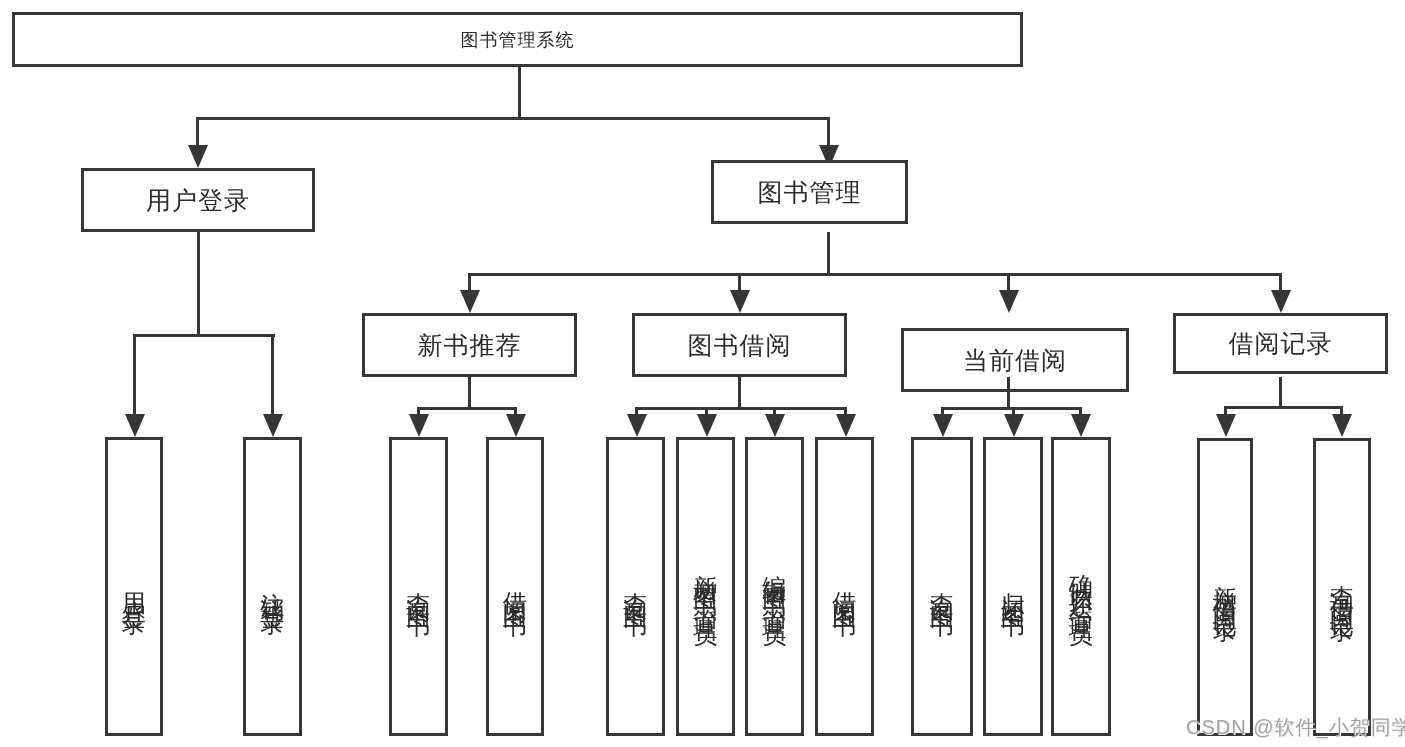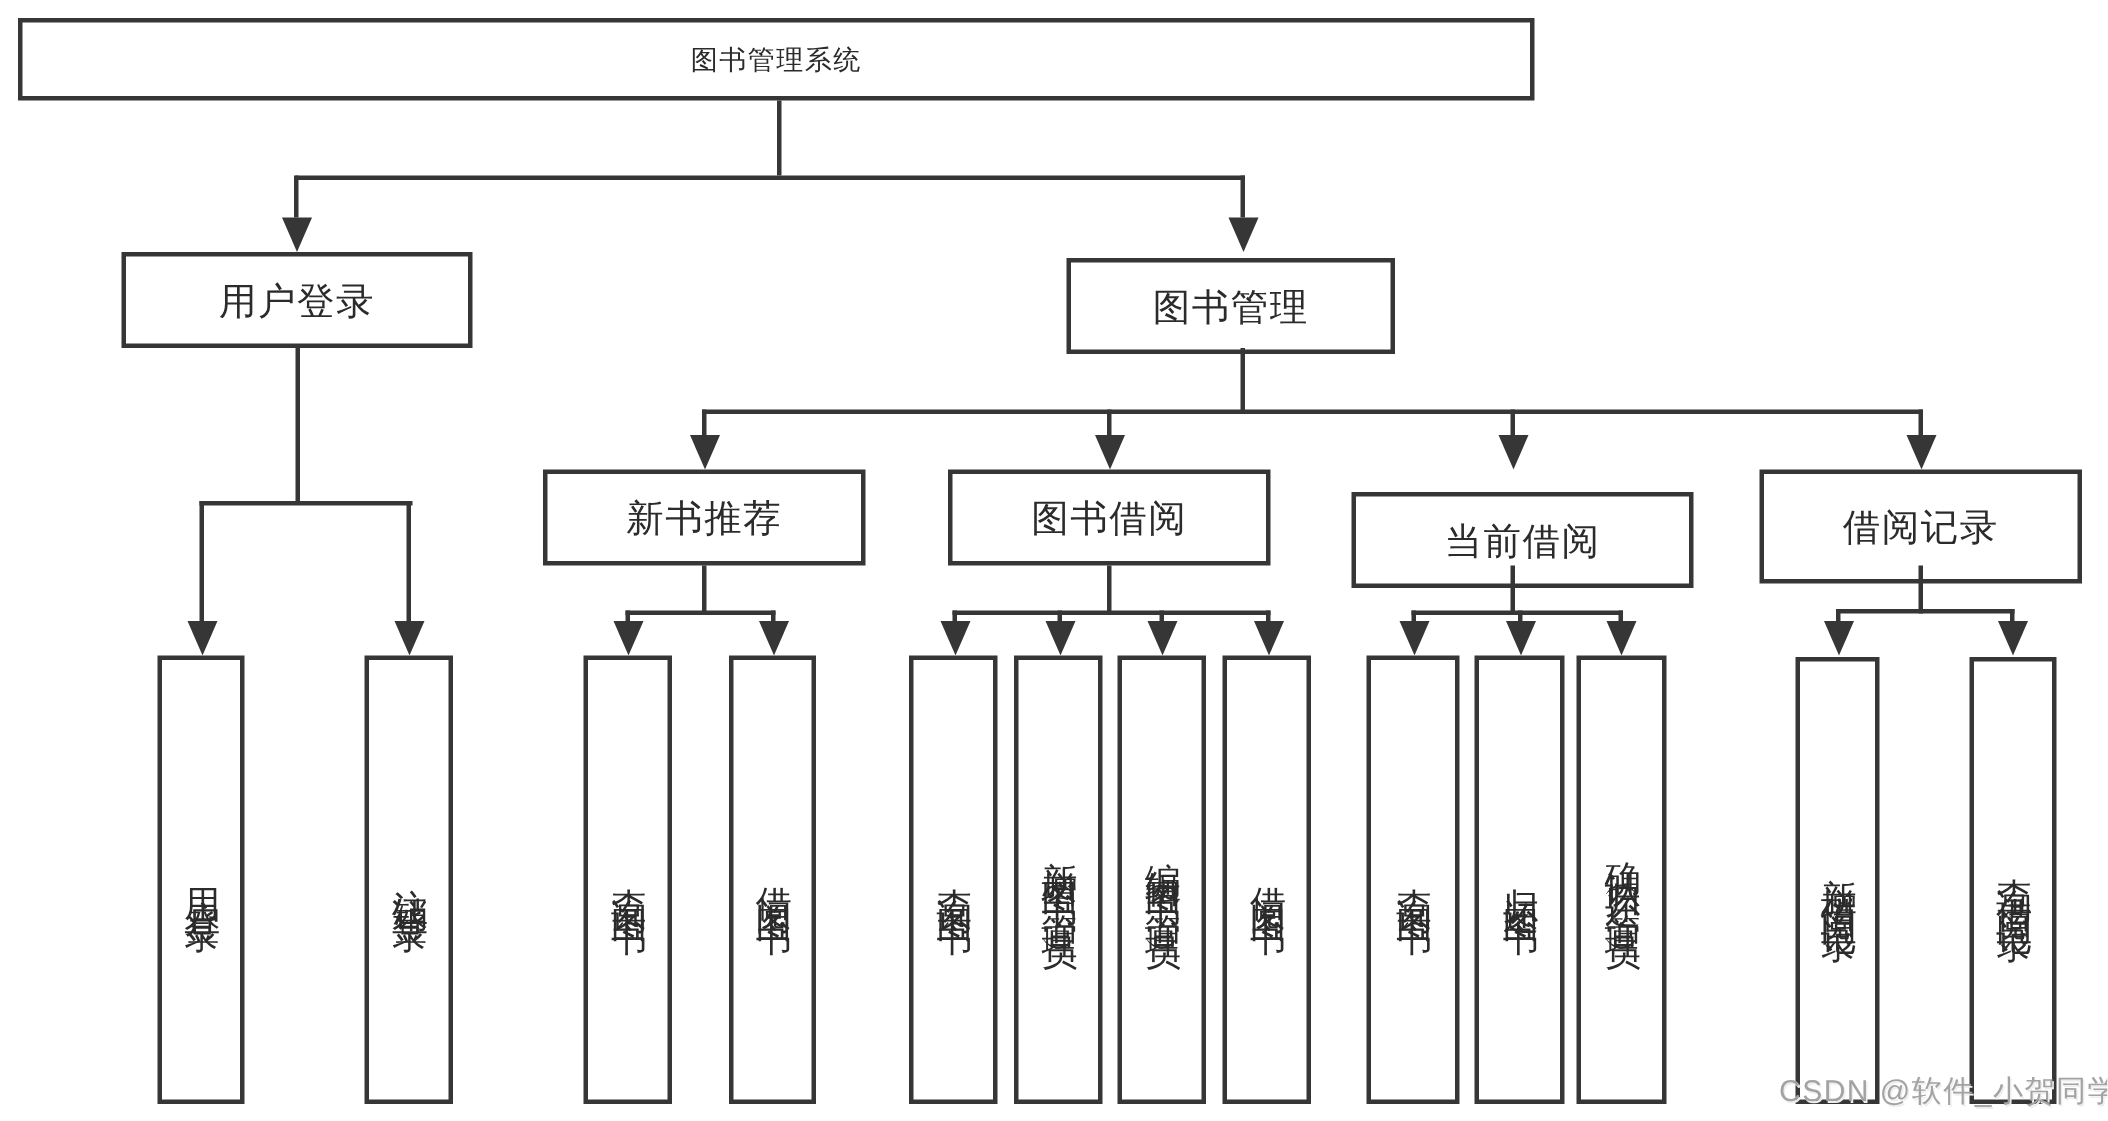--- a/index.html
+++ b/index.html
@@ -38,21 +38,21 @@
   </div>
 
   <div class="vl" style="left:518px;top:67px;height:50px"></div>
   <div class="hl" style="left:197px;top:117px;width:633px"></div>
   <div class="arrow" style="left:196px;top:117px;height:28px"></div>
   <div class="arrow" style="left:827px;top:117px;height:28px"></div>
 
   <div class="box h" style="left:81px;top:168px;width:234px;height:64px">
     <span>用户登录</span>
   </div>
-  <div class="box h" style="left:711px;top:172px;width:219px;height:64px">
+  <div class="box h" style="left:711px;top:160px;width:197px;height:64px">
     <span>图书管理</span>
   </div>
 
   <div class="vl" style="left:197px;top:232px;height:102px"></div>
   <div class="hl" style="left:133px;top:334px;width:142px"></div>
   <div class="arrow" style="left:133px;top:334px;height:80px"></div>
   <div class="arrow" style="left:271px;top:334px;height:80px"></div>
 
   <div class="vl" style="left:827px;top:232px;height:43px"></div>
   <div class="hl" style="left:468px;top:273px;width:814px"></div>
@@ -63,21 +63,21 @@
 
   <div class="box h" style="left:362px;top:313px;width:215px;height:64px">
     <span>新书推荐</span>
   </div>
   <div class="box h" style="left:632px;top:313px;width:215px;height:64px">
     <span>图书借阅</span>
   </div>
   <div class="box h" style="left:901px;top:328px;width:228px;height:64px">
     <span>当前借阅</span>
   </div>
-  <div class="box h" style="left:1173px;top:313px;width:215px;height:76px">
+  <div class="box h" style="left:1173px;top:313px;width:215px;height:61px">
     <span>借阅记录</span>
   </div>
 
   <div class="vl" style="left:468px;top:377px;height:32px"></div>
   <div class="hl" style="left:417px;top:407px;width:100px"></div>
   <div class="arrow" style="left:417px;top:407px;height:7px"></div>
   <div class="arrow" style="left:514px;top:407px;height:7px"></div>
 
   <div class="vl" style="left:738px;top:377px;height:32px"></div>
   <div class="hl" style="left:635px;top:407px;width:212px"></div>

